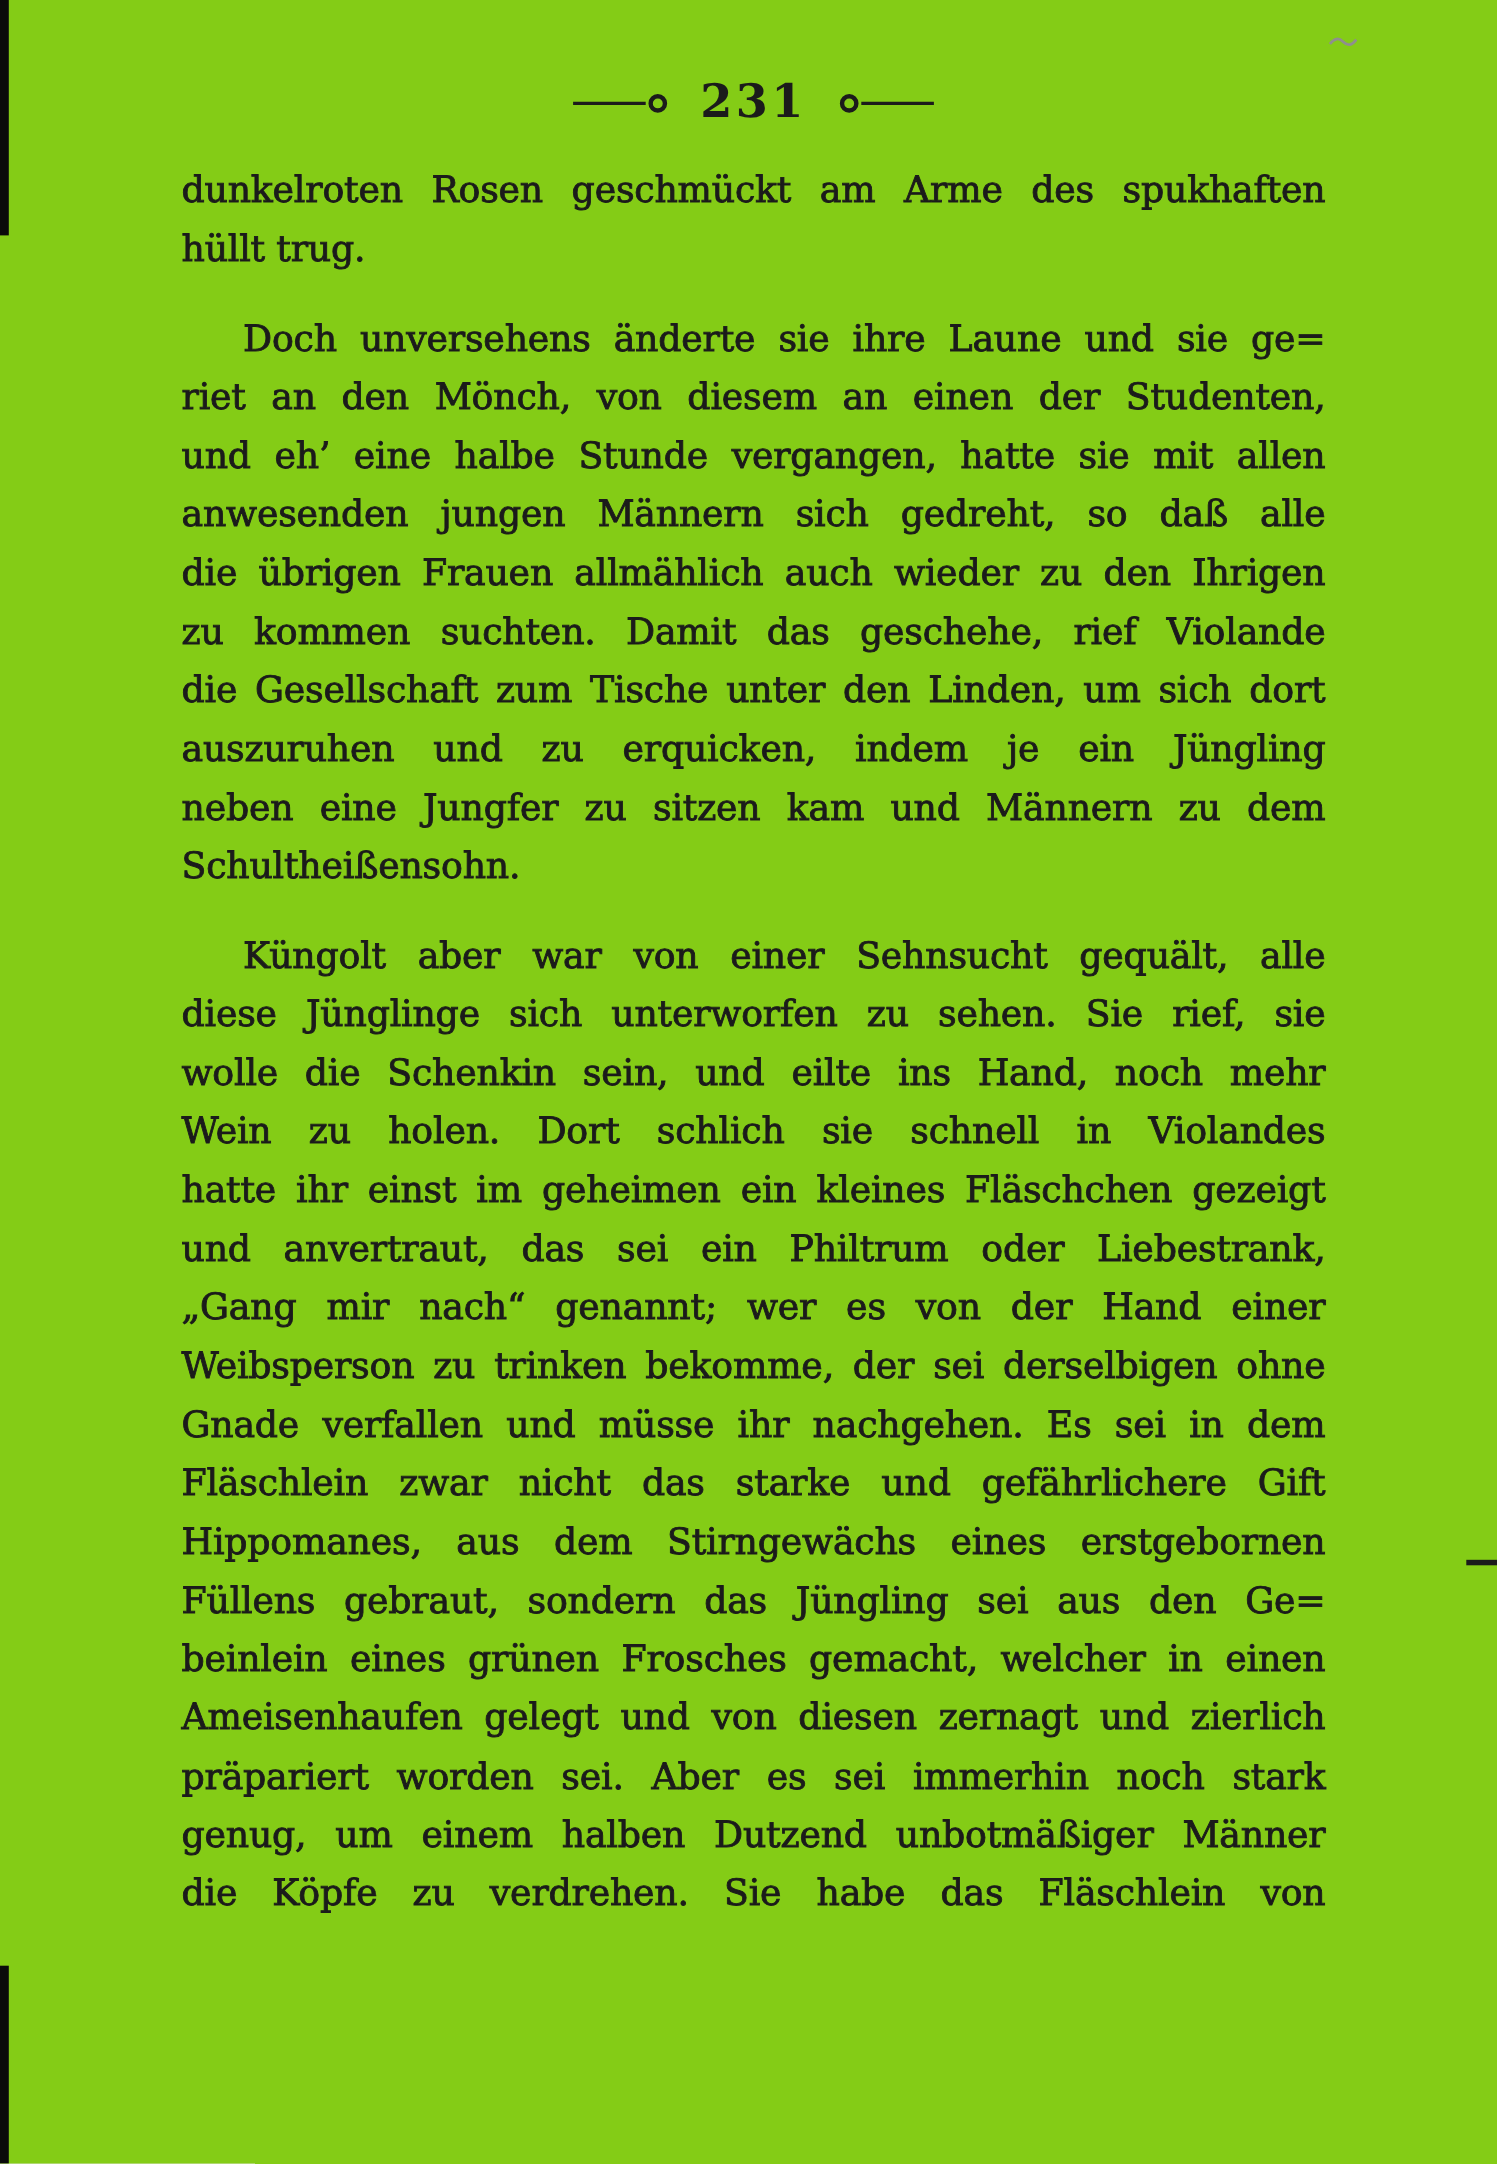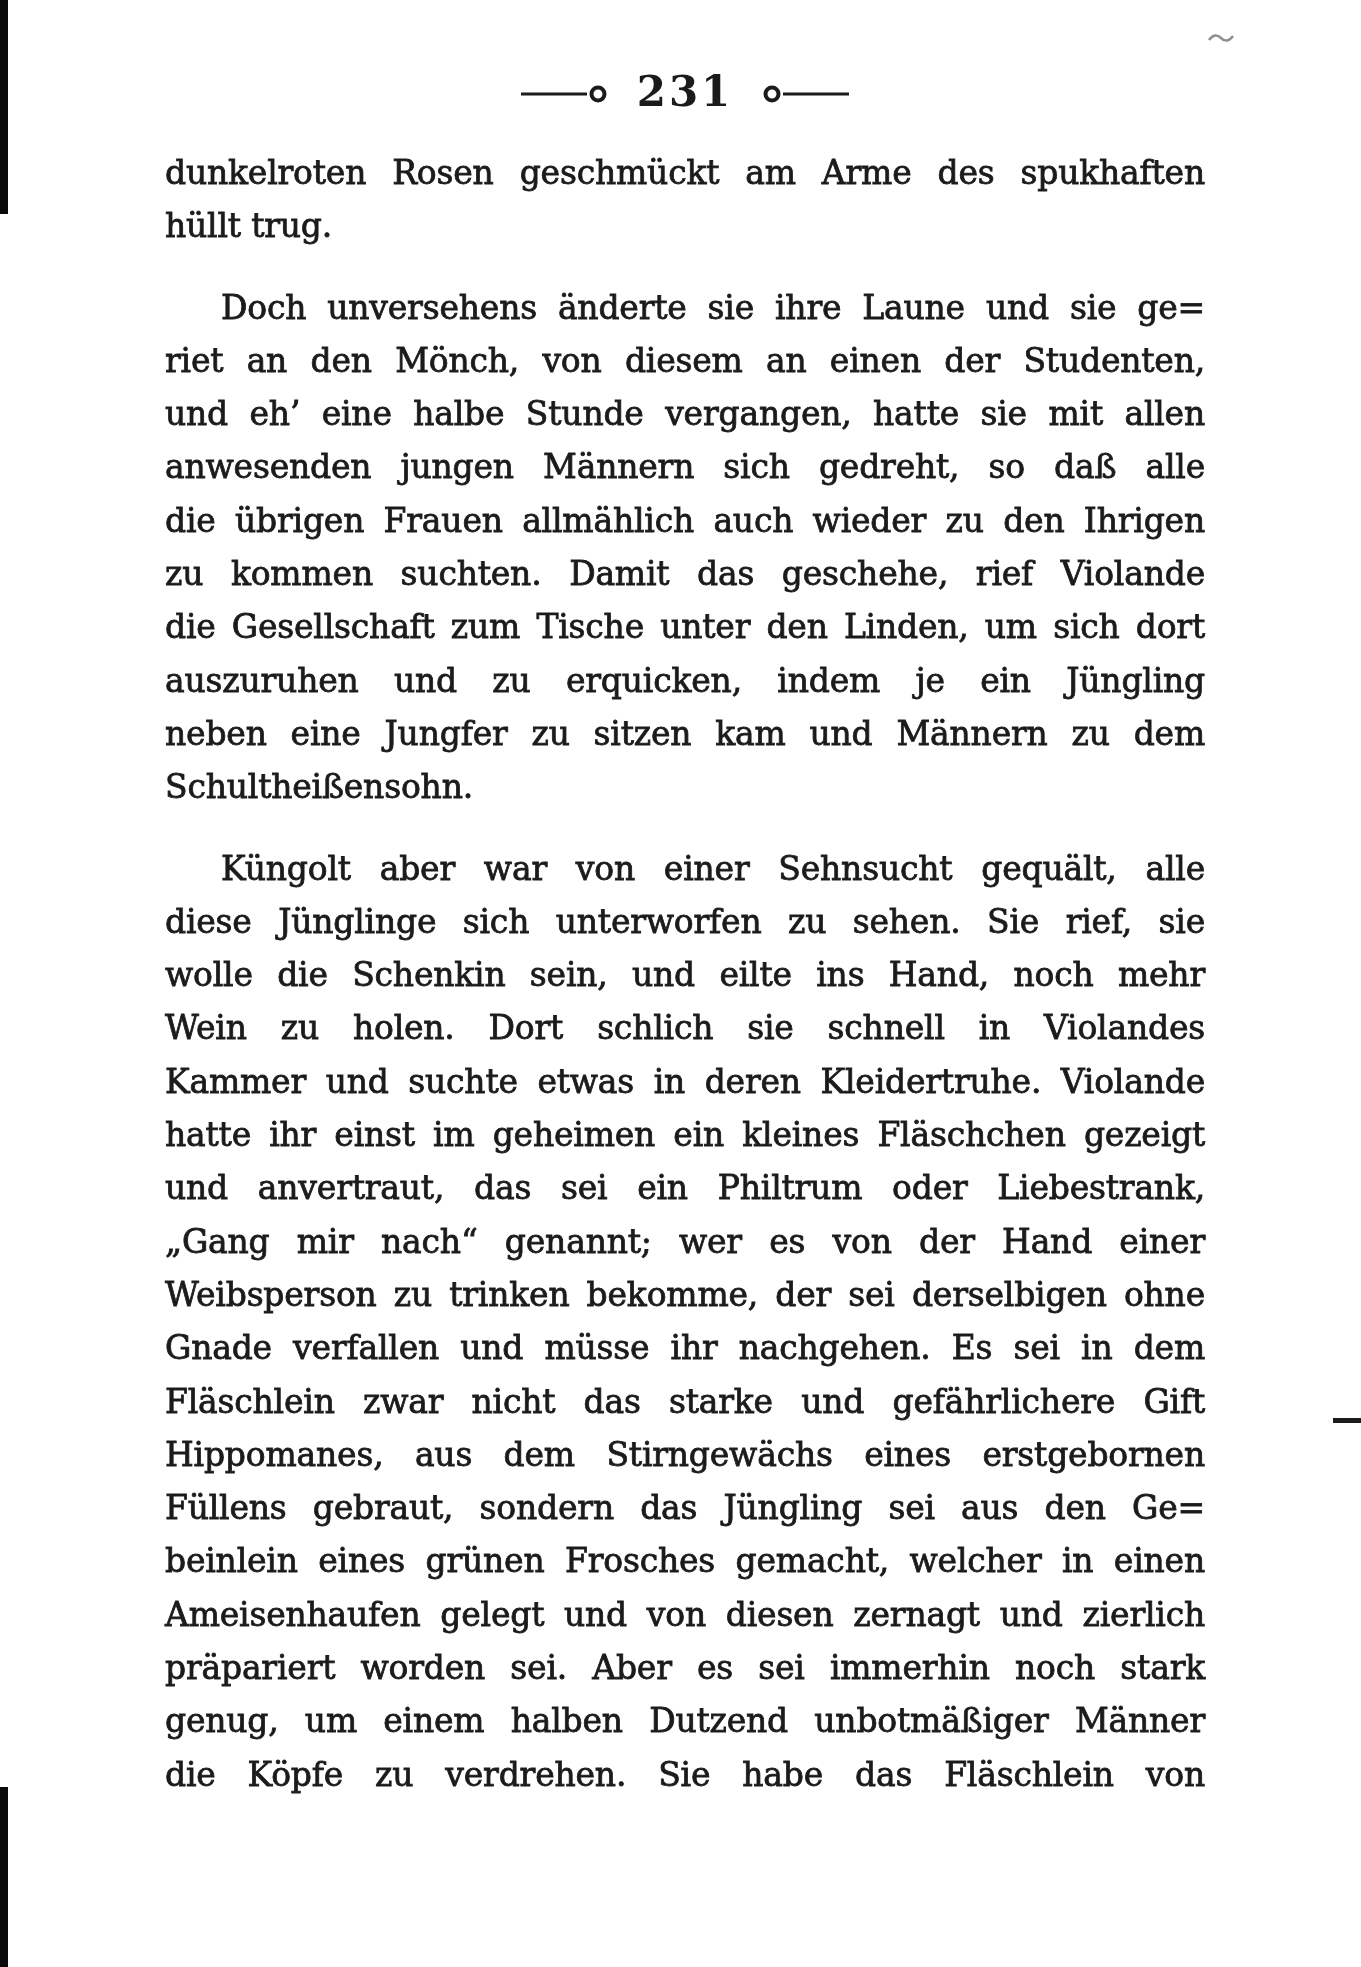--- a/index.html
+++ b/index.html
@@ -1,20 +1,20 @@
 <!DOCTYPE html>
 <html><head>
 <meta charset="utf-8">
 <style>
   html, body { margin: 0; padding: 0; background: #e8e8e8; }
   .page {
     position: relative;
     width: 1361px;
     height: 1967px;
-    background: #ffffff;
+    background: #84cc16;
     font-family: "DejaVu Serif", serif;
     color: #1b1b1b;
     overflow: hidden;
   }
   
   .page-header {
     position: absolute;
     left: 165px;
     top: 68px;
     width: 1040px;
@@ -109,21 +109,20 @@
     <div class="line">die übrigen Frauen allmählich auch wieder zu den Ihrigen</div>
     <div class="line">zu kommen suchten.  Damit das geschehe, rief Violande</div>
     <div class="line">die Gesellschaft zum Tische unter den Linden, um sich dort</div>
     <div class="line">auszuruhen und zu erquicken, indem je ein Jüngling</div>
     <div class="line">neben eine Jungfer zu sitzen kam und Männern zu dem</div>
     <div class="line par-end">Schultheißensohn.</div>
     <div class="line indent">Küngolt aber war von einer Sehnsucht gequält, alle</div>
     <div class="line">diese Jünglinge sich unterworfen zu sehen.  Sie rief, sie</div>
     <div class="line">wolle die Schenkin sein, und eilte ins Hand, noch mehr</div>
     <div class="line">Wein zu holen.  Dort schlich sie schnell in Violandes</div>
-    <div class="line">Kammer und suchte etwas in deren Kleidertruhe.  Violande</div>
     <div class="line">hatte ihr einst im geheimen ein kleines Fläschchen gezeigt</div>
     <div class="line">und anvertraut, das sei ein Philtrum oder Liebestrank,</div>
     <div class="line">„Gang mir nach“ genannt; wer es von der Hand einer</div>
     <div class="line">Weibsperson zu trinken bekomme, der sei derselbigen ohne</div>
     <div class="line">Gnade verfallen und müsse ihr nachgehen.  Es sei in dem</div>
     <div class="line">Fläschlein zwar nicht das starke und gefährlichere Gift</div>
     <div class="line">Hippomanes, aus dem Stirngewächs eines erstgebornen</div>
     <div class="line">Füllens gebraut, sondern das Jüngling sei aus den Ge=</div>
     <div class="line">beinlein eines grünen Frosches gemacht, welcher in einen</div>
     <div class="line">Ameisenhaufen gelegt und von diesen zernagt und zierlich</div>

